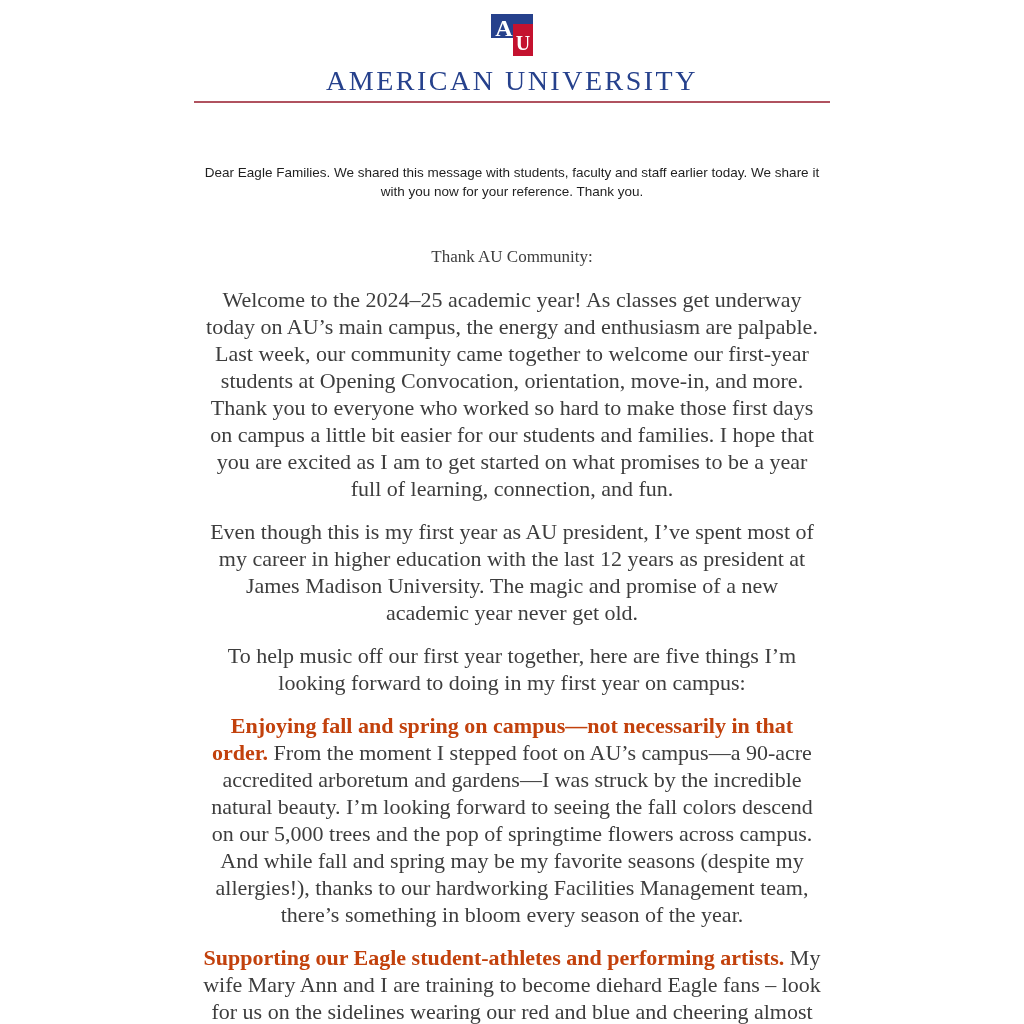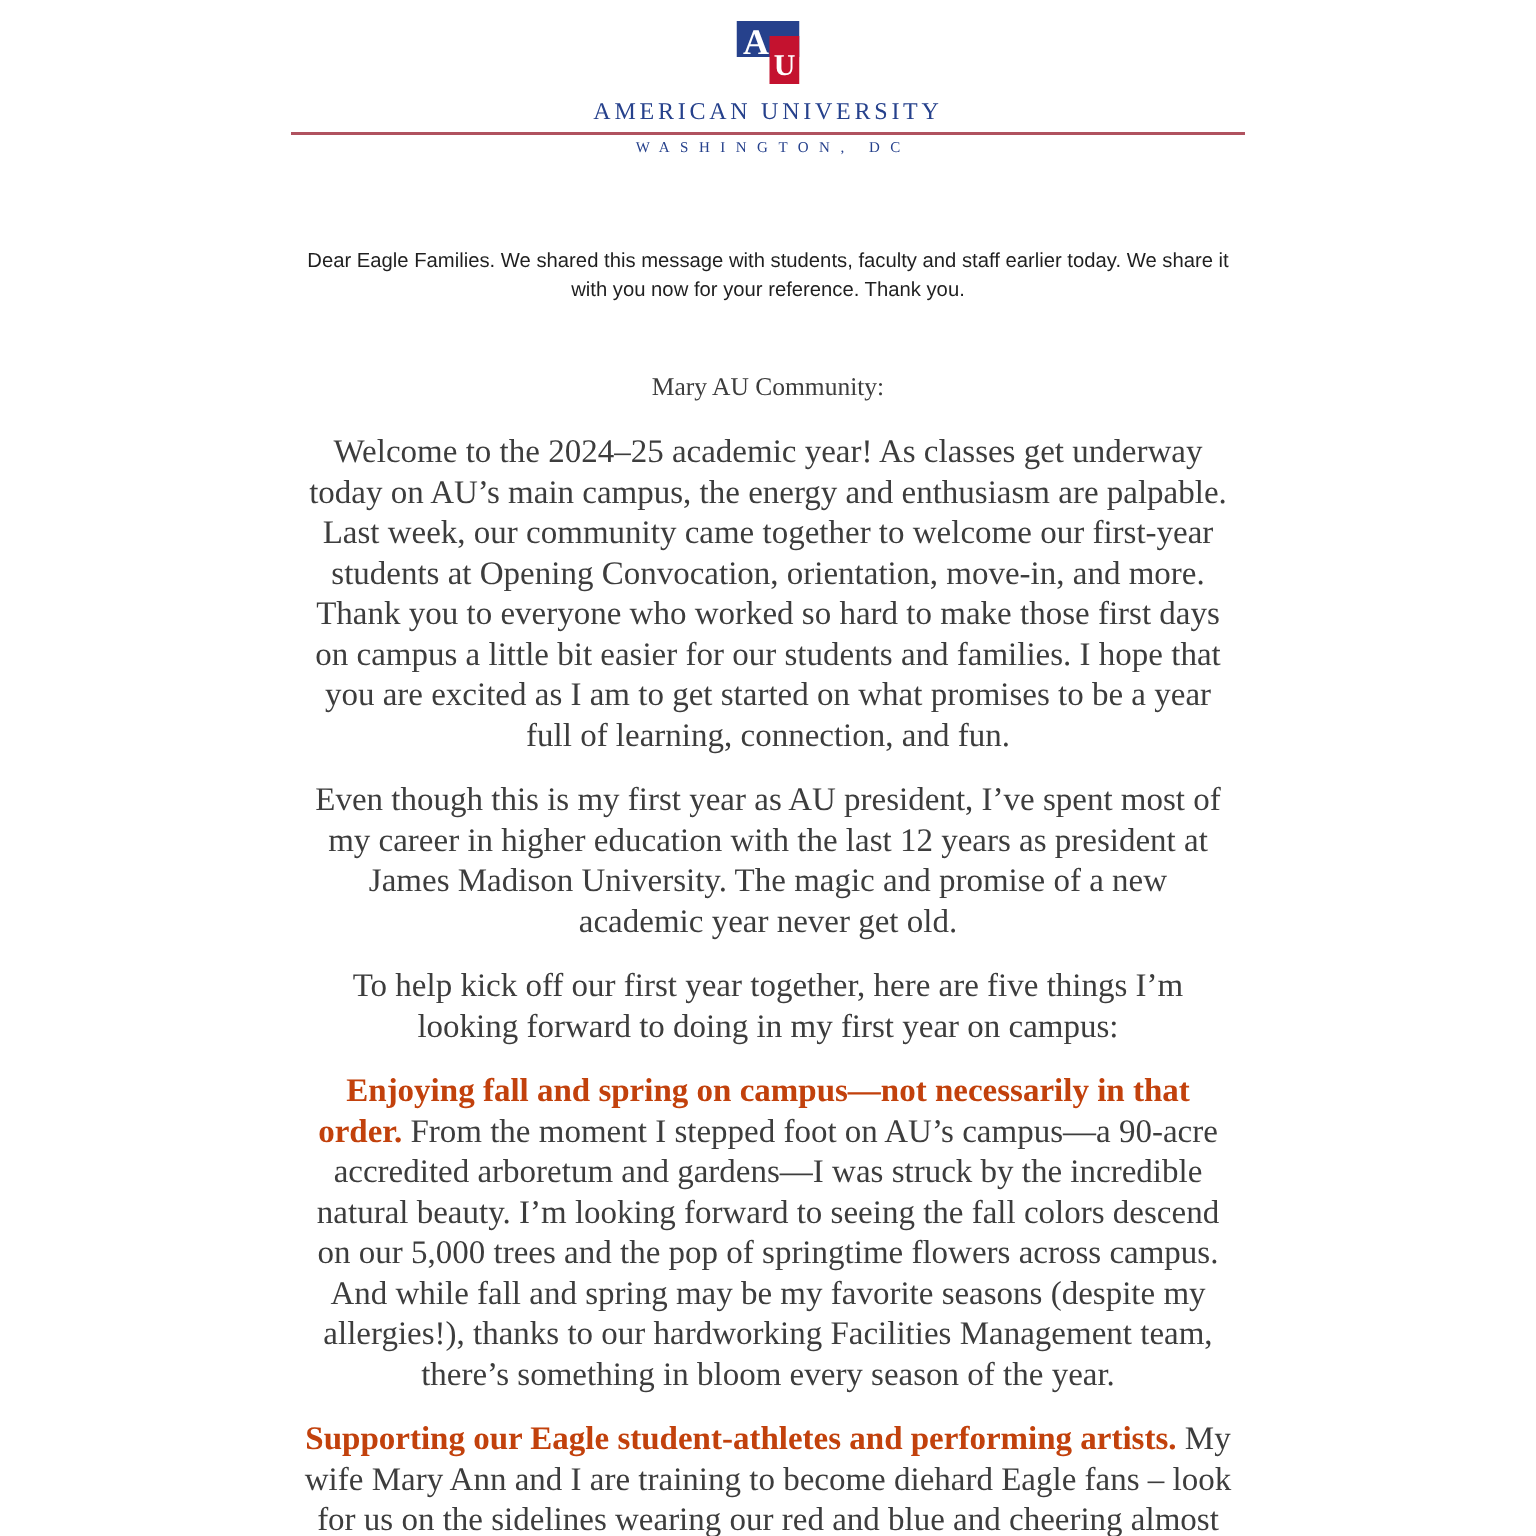--- a/index.html
+++ b/index.html
@@ -12,21 +12,21 @@
     overflow: hidden;
     font-family: "Liberation Serif", serif;
   }
   
   .letterhead { text-align: center; padding-top: 14px; }
   .logo { display: inline-block; line-height: 0; }
   .wordmark {
     margin-top: 5px;
     color: #26418c;
     font-family: "Liberation Serif", serif;
-    font-size: 16px;
+    font-size: 28px;
     letter-spacing: 2.5px;
     font-weight: 400;
   }
   .rule {
     width: 636px;
     height: 2px;
     margin: 4px auto 0 auto;
     background: #b0525f;
   }
   .tagline {
@@ -74,34 +74,33 @@
     <div class="logo">
       <svg width="42" height="42" viewBox="0 0 42 42">
         <rect x="0" y="0" width="42" height="24" fill="#26418c"></rect>
         <rect x="22" y="10" width="20" height="32" fill="#c4122f"></rect>
         <text x="13" y="22" font-size="24" font-weight="bold" fill="#ffffff" font-family="Liberation Serif, serif" text-anchor="middle">A</text>
         <text x="32" y="36" font-size="20" font-weight="bold" fill="#ffffff" font-family="Liberation Serif, serif" text-anchor="middle">U</text>
       </svg>
     </div>
     <div class="wordmark">AMERICAN UNIVERSITY</div>
     <div class="rule"></div>
-    <div class="tagline">WASHINGTON, DC</div>
   </header>
 
   <main class="content">
 
     <p class="intro">Dear Eagle Families. We shared this message with students, faculty and staff earlier today. We share it with you now for your reference. Thank you.</p>
 
-    <p class="salutation">Mary AU Community:</p>
+    <p class="salutation">Thank AU Community:</p>
 
     <p class="para"><strong></strong><span>Welcome to the 2024–25 academic year! As classes get underway today on AU’s main campus, the energy and enthusiasm are palpable. Last week, our community came together to welcome our first-year students at Opening Convocation, orientation, move-in, and more. Thank you to everyone who worked so hard to make those first days on campus a little bit easier for our students and families. I hope that you are excited as I am to get started on what promises to be a year full of learning, connection, and fun.</span></p>
 
     <p class="para"><strong></strong><span>Even though this is my first year as AU president, I’ve spent most of my career in higher education with the last 12 years as president at James Madison University. The magic and promise of a new academic year never get old.</span></p>
 
-    <p class="para"><strong></strong><span>To help kick off our first year together, here are five things I’m looking forward to doing in my first year on campus:</span></p>
+    <p class="para"><strong></strong><span>To help music off our first year together, here are five things I’m looking forward to doing in my first year on campus:</span></p>
 
     <p class="para"><strong>Enjoying fall and spring on campus—not necessarily in that order.</strong><span> From the moment I stepped foot on AU’s campus—a 90-acre accredited arboretum and gardens—I was struck by the incredible natural beauty. I’m looking forward to seeing the fall colors descend on our 5,000 trees and the pop of springtime flowers across campus. And while fall and spring may be my favorite seasons (despite my allergies!), thanks to our hardworking Facilities Management team, there’s something in bloom every season of the year.</span></p>
 
     <p class="para"><strong>Supporting our Eagle student-athletes and performing artists.</strong><span> My wife Mary Ann and I are training to become diehard Eagle fans – look for us on the sidelines wearing our red and blue and cheering almost as loudly as Clawed. We will also be attending as many artistic performances as possible because our whole family has been involved in music, theatre and the arts for many years. Go Eagles!</span></p>
 
 
   </main>
 
 </div>
 

